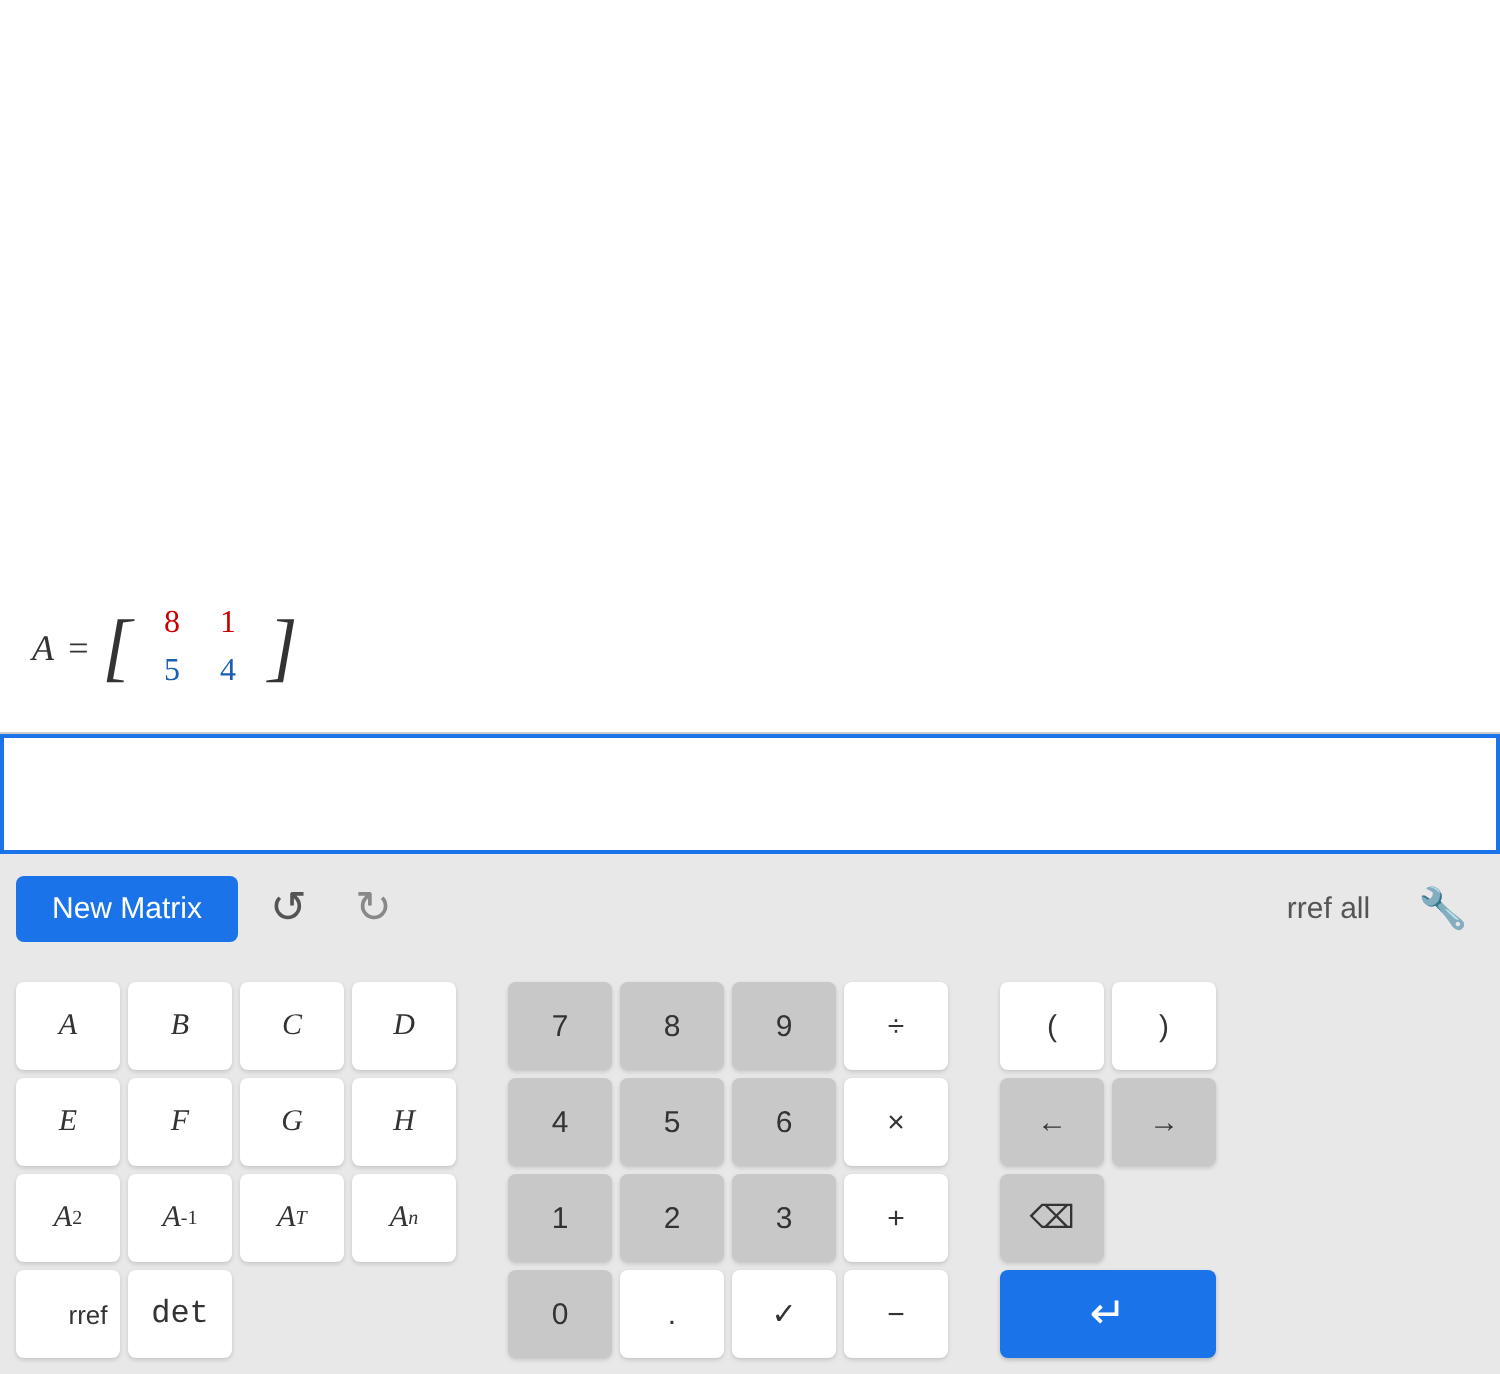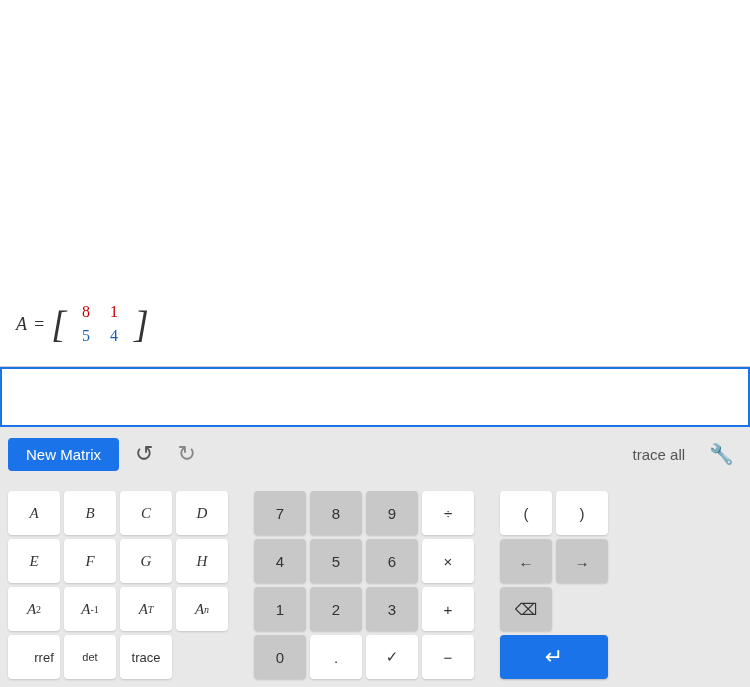--- a/index.html
+++ b/index.html
@@ -254,21 +254,21 @@
 </div>
 
 <div class="input-field" contenteditable="true" style=""></div>
 
 <div class="calc-panel">
 
   <div class="toolbar-row">
     <button class="btn-new-matrix">New Matrix</button>
     <button class="toolbar-icon-btn active">↺</button>
     <button class="toolbar-icon-btn">↻</button>
-    <button class="clear-all-btn">trace all</button>
+    <button class="clear-all-btn">rref all</button>
     <button class="wrench-btn">🔧</button>
   </div>
 
   <div class="keypad-rows">
 
     <div class="var-keys">
 
       <button class="key key-white key-italic">
           <i>A</i>
         </button>
@@ -306,22 +306,21 @@
       <button class="key key-white">
           <i>A</i>
           <sup><i>T</i></sup>
         </button>
       <button class="key key-white">
           <i>A</i>
           <sup><i>n</i></sup>
         </button>
 
       <button class="key key-white" style="font-family:Arial,sans-serif;font-size:13px;padding-left:20px;">rref</button>
-      <button class="key key-white" style="font-family:Liberation Sans, sans-serif;font-size:11px;">det</button>
-      <button class="key key-white" style="font-family:Arial,sans-serif;font-size:13px;">trace</button>
+      <button class="key key-white" style="font-family:Liberation Mono, monospace;font-size:16px;">det</button>
 
       <div style="width:52px;height:44px;"></div>
     </div>
 
     <div class="keys-gap"></div>
 
     <div class="num-keys">
       <button class="key key-gray" style="font-family:Arial,sans-serif;">7</button>
       <button class="key key-gray" style="font-family:Arial,sans-serif;">8</button>
       <button class="key key-gray" style="font-family:Arial,sans-serif;">9</button>

